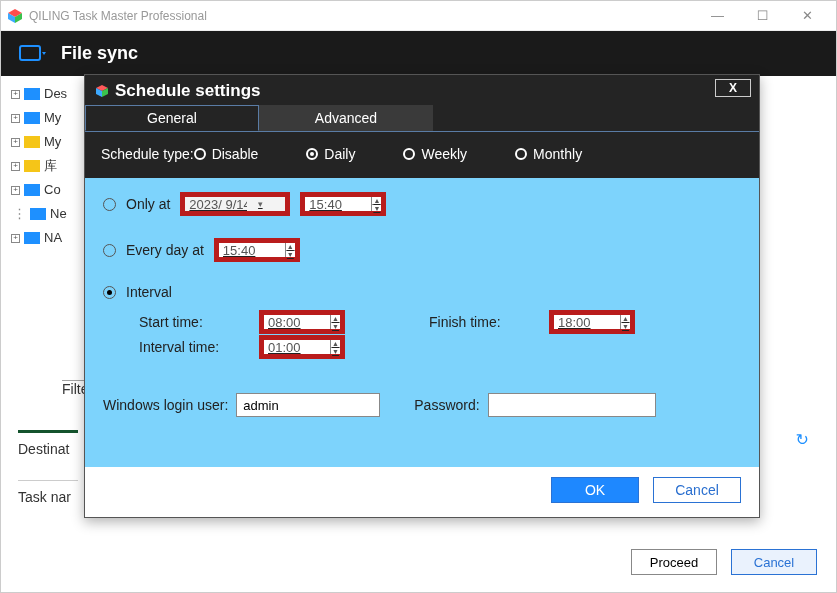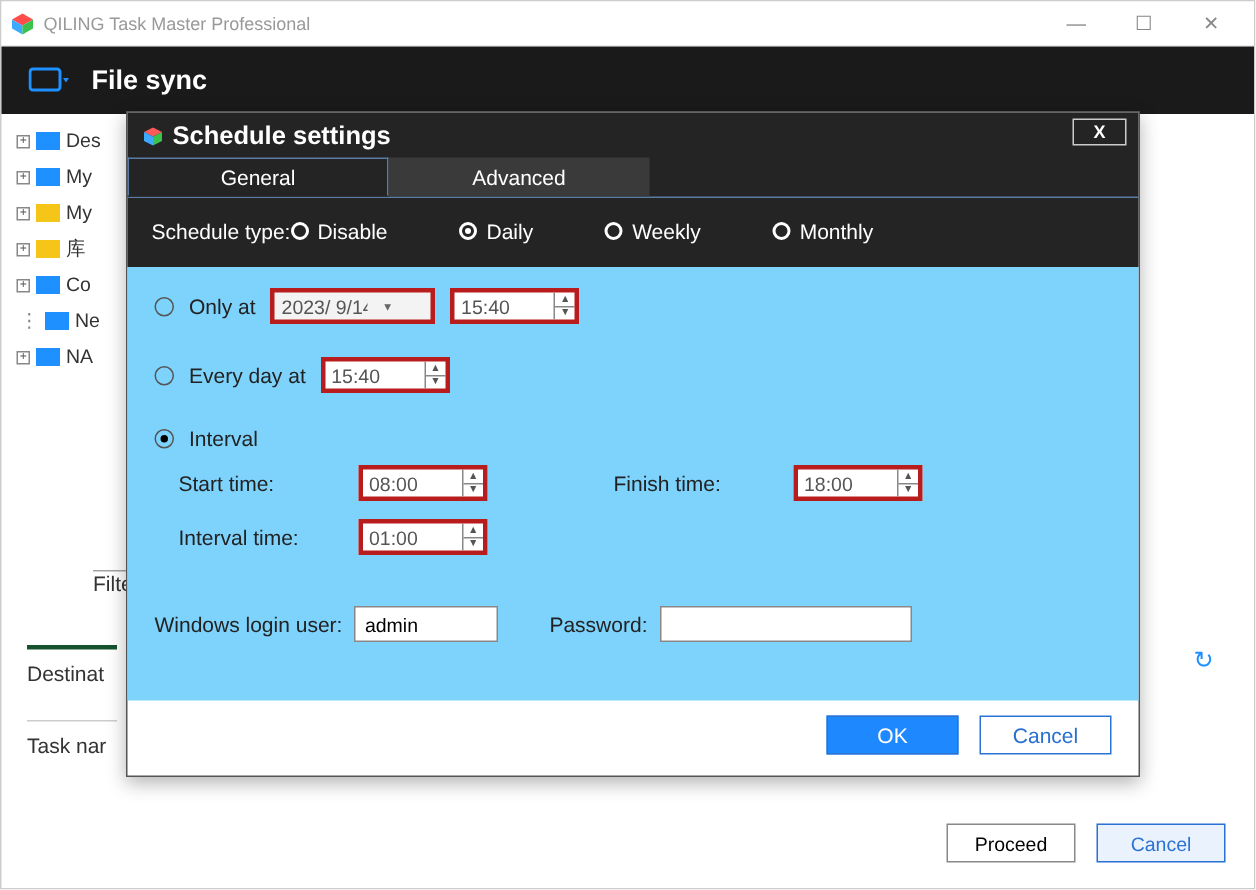--- a/index.html
+++ b/index.html
@@ -54,23 +54,23 @@
 .radio-set { display:flex; gap:48px; }
 .radio { display:flex; align-items:center; gap:6px; cursor:default;}
 .rdot { width:12px; height:12px; border-radius:50%; border:2px solid #fff; display:inline-block; position:relative;}
 .rdot.sel::after { content:""; position:absolute; inset:2px; background:#fff; border-radius:50%;}
 
 .modal-body { flex:1; background:#7dd3fc; padding:14px 18px 10px; color:#222; font-size:14px; position:relative;}
 .opt-row { display:flex; align-items:center; gap:10px; margin-bottom:22px;}
 .oradio { width:13px; height:13px; border-radius:50%; border:1px solid #555; display:inline-block; position:relative;}
 .oradio.sel::after { content:""; position:absolute; inset:3px; background:#000; border-radius:50%;}
 .ftext { font-size:14px;}
-.sub-grid { margin-left:16px; display:grid; grid-template-columns: 120px 110px 60px 120px 110px; row-gap:12px; align-items:center;}
+.sub-grid { margin-left:36px; display:grid; grid-template-columns: 120px 110px 60px 120px 110px; row-gap:1px; align-items:center;}
 .sub-grid .lab { font-size:14px;}
-.spinner, .combo { border:3px solid #b91c1c; height:24px; display:flex; background:#fff;}
+.spinner, .combo { border:5px solid #b91c1c; height:24px; display:flex; background:#fff;text-decoration:underline;}
 .combo { background:#f3f3f3; }
 .spinner input, .combo input { border:none; outline:none; width:66px; padding:0 4px; font-size:13px; background:transparent; color:#555;}
 .spin-btns { width:16px; height:100%; border-left:1px solid #888; display:flex; flex-direction:column;}
 .spin-btns div { flex:1; display:flex; align-items:center; justify-content:center; font-size:7px; color:#555; border-bottom:1px solid #888;}
 .spin-btns div:last-child { border-bottom:none;}
 .combo .caret { width:18px; display:flex; align-items:center; justify-content:center; font-size:9px; color:#666;}
 .cred-row { display:flex; align-items:center; gap:8px; margin-top:34px;}
 .cred-row input[type=text], .cred-row input[type=password] { border:1px solid #888; height:24px; padding:0 6px; font-size:13px;}
 .modal-footer { display:flex; justify-content:flex-end; gap:14px; padding:10px 18px 14px;}
 .mbtn { width:88px; height:26px; font-size:14px; display:flex; align-items:center; justify-content:center; border:1px solid #2a72d4;}
@@ -258,21 +258,21 @@
             <div>▼</div>
           </div>
       </div>
       <span></span>
         <span></span>
         <span></span>
     </div>
 
     <div class="cred-row">
       <span>Windows login user:</span>
-      <input type="text" style="width: 96px;" value="admin">
+      <input type="text" style="width: 144px;" value="admin">
       <span style="margin-left:26px;">Password:</span>
       <input type="password" style="width: 168px;" value="">
     </div>
   </div>
 
   <div class="modal-footer">
     <div class="mbtn ok">OK</div>
     <div class="mbtn cancel">Cancel</div>
   </div>
 </div>

